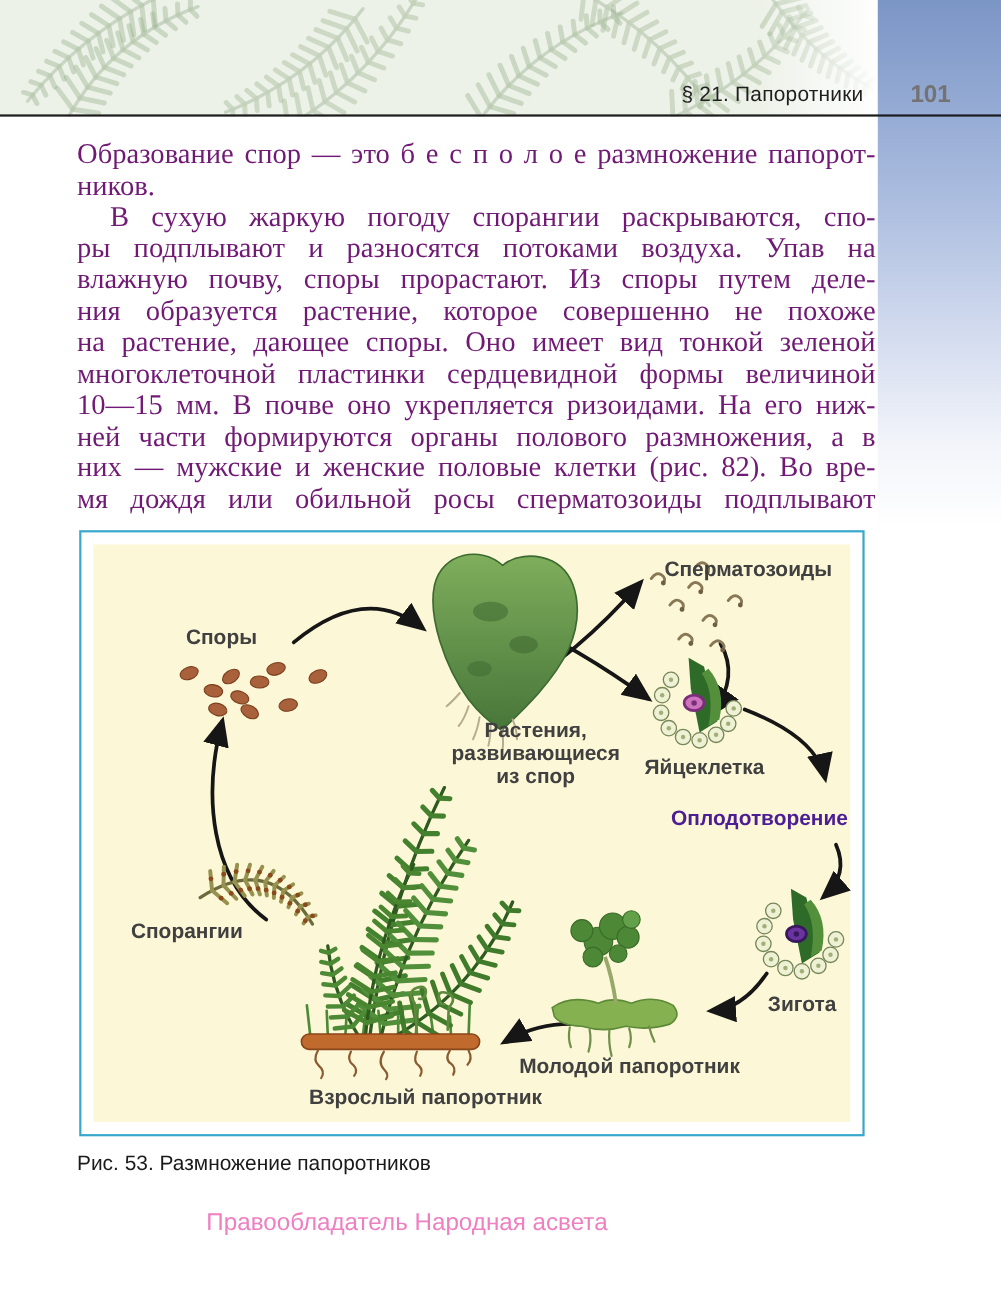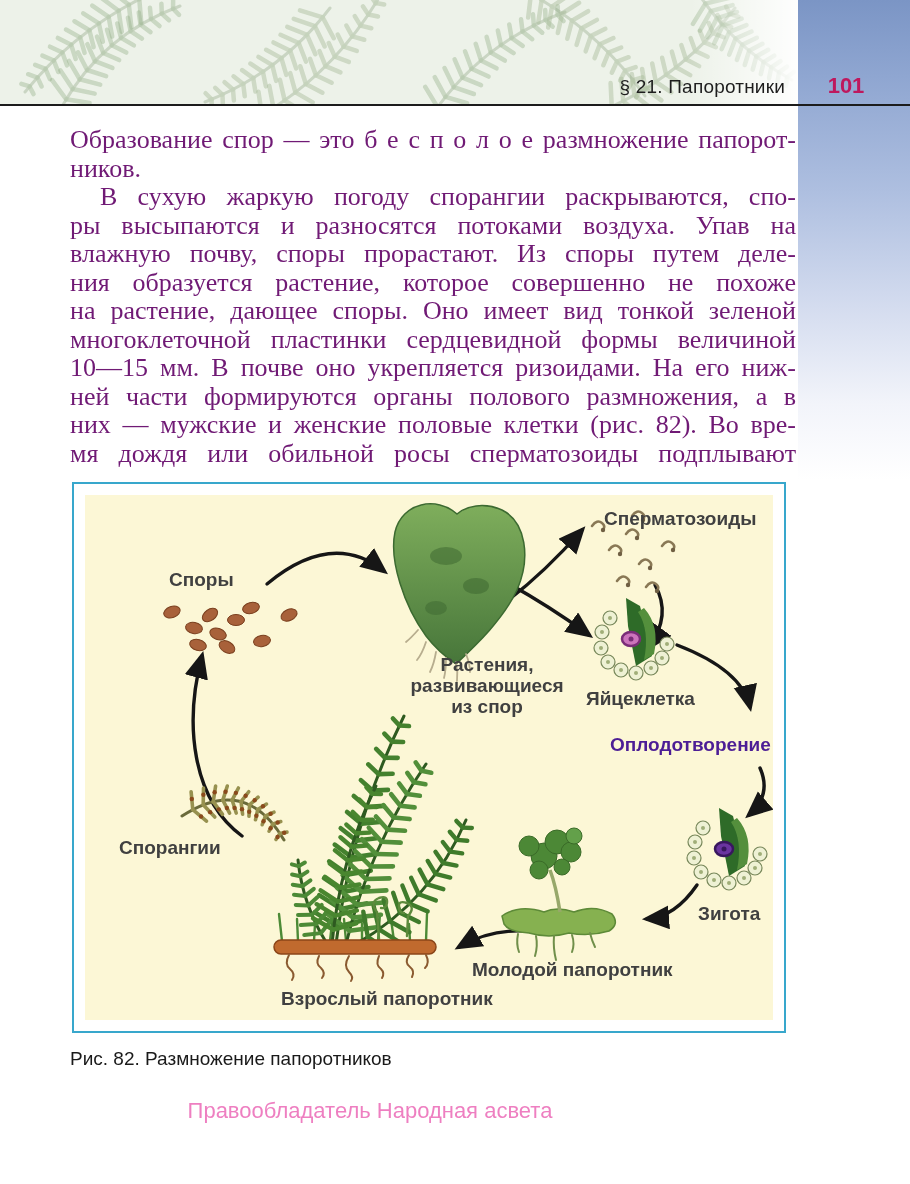--- a/index.html
+++ b/index.html
@@ -7,21 +7,21 @@
         font-family:"Liberation Sans",sans-serif;}
   
   .banner{position:absolute;left:0;top:0;width:798px;height:106px;overflow:hidden;}
   .banner svg{display:block;}
   .edge-strip{position:absolute;left:798px;top:0;width:112px;height:480px;
       background:linear-gradient(180deg,#7b95c5 0%,#8fa6d1 16%,#aebfe0 40%,#d4dcef 64%,#f2f4fa 84%,rgba(255,255,255,0) 100%);}
   .rule{position:absolute;left:0;top:104px;width:910px;height:2px;background:#1c1c1c;}
   .hdr-section{position:absolute;left:0;top:76px;width:785px;text-align:right;
       font-size:19px;color:#1e1e1e;letter-spacing:.2px;}
   .hdr-pagenum{position:absolute;left:800px;top:73px;width:92px;text-align:center;
-      font-size:22px;font-weight:bold;color:#be185d;}
+      font-size:22px;font-weight:bold;color:#737373;}
   
   .bodytext{position:absolute;left:70px;top:126px;width:726px;
       font-family:"Liberation Serif",serif;font-size:26px;color:#701a75;}
   .tline{width:100%;height:28.5px;line-height:28.5px;text-align:justify;text-align-last:justify;
       white-space:nowrap;}
   .tline.lastline{text-align-last:left;}
   .tline.indent{text-indent:30px;}
   
   .figure{position:absolute;left:72px;top:482px;width:710px;height:547px;
       border:2px solid #38a7cc;background:#ffffff;}
@@ -289,21 +289,21 @@
   <div class="edge-strip"></div>
   <div class="rule"></div>
 
   <div class="hdr-section">§ 21. Папоротники</div>
   <div class="hdr-pagenum">101</div>
 
   <div class="bodytext">
     <div class="tline">Образование спор — это б е с п о л о е размножение папорот-</div>
     <div class="tline lastline">ников.</div>
     <div class="tline indent">В сухую жаркую погоду спорангии раскрываются, спо-</div>
-    <div class="tline">ры высыпаются и разносятся потоками воздуха. Упав на</div>
+    <div class="tline">ры подплывают и разносятся потоками воздуха. Упав на</div>
     <div class="tline">влажную почву, споры прорастают. Из споры путем деле-</div>
     <div class="tline">ния образуется растение, которое совершенно не похоже</div>
     <div class="tline">на растение, дающее споры. Оно имеет вид тонкой зеленой</div>
     <div class="tline">многоклеточной пластинки сердцевидной формы величиной</div>
     <div class="tline">10—15 мм. В почве оно укрепляется ризоидами. На его ниж-</div>
     <div class="tline">ней части формируются органы полового размножения, а в</div>
     <div class="tline">них — мужские и женские половые клетки (рис. 82). Во вре-</div>
     <div class="tline">мя дождя или обильной росы сперматозоиды подплывают</div>
   </div>
 
@@ -657,16 +657,16 @@
     </div>
     <div class="fig-label" style="left:530px;top:24px;">Сперматозоиды</div>
     <div class="fig-label" style="left:512px;top:204px;">Яйцеклетка</div>
     <div class="fig-label red" style="left:536px;top:250px;">Оплодотворение</div>
     <div class="fig-label" style="left:624px;top:419px;">Зигота</div>
     <div class="fig-label" style="left:398px;top:475px;">Молодой папоротник</div>
     <div class="fig-label" style="left:207px;top:504px;">Взрослый папоротник</div>
     <div class="fig-label" style="left:45px;top:353px;">Спорангии</div>
   </div>
 
-  <div class="caption">Рис. 82. Размножение папоротников</div>
+  <div class="caption">Рис. 53. Размножение папоротников</div>
   <div class="footer">Правообладатель Народная асвета</div>
 
 </div>
 
 </body></html>

